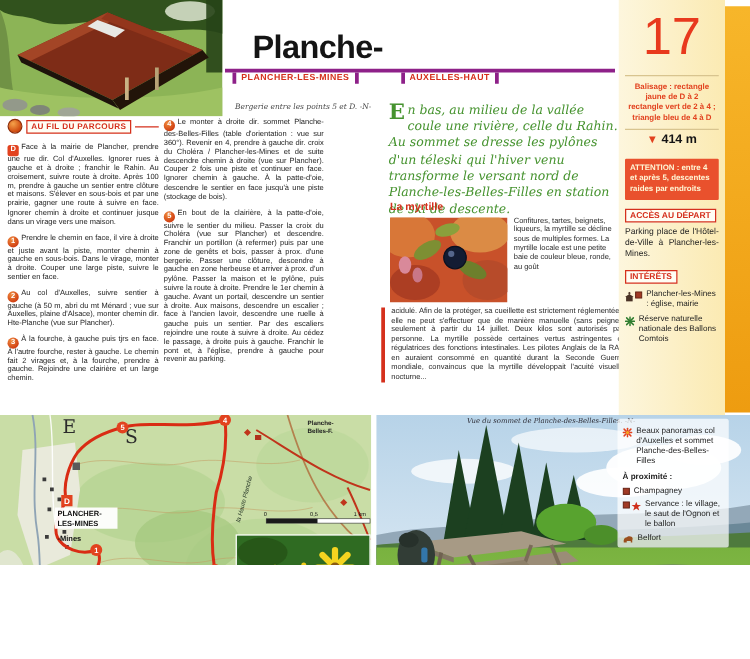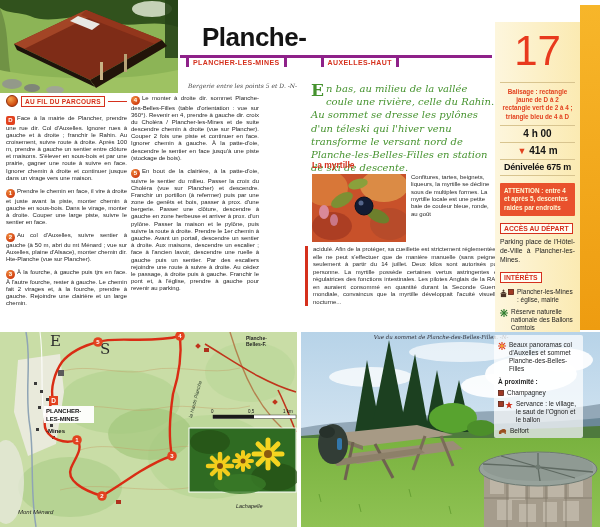--- a/index.html
+++ b/index.html
@@ -1,18 +1,18 @@
 <!DOCTYPE html>
 <html><head>
 <meta charset="utf-8">
 <style>
   * { margin:0; padding:0; box-sizing:border-box; }
   html,body { background:#fff; }
   body { font-family:"Liberation Sans",sans-serif; }
-  #page { position:relative; width:600px; height:527px; background:#fff; overflow:hidden;padding-left:36px; }
+  #page { position:relative; width:600px; height:452px; background:#fff; overflow:hidden;padding-left:36px; }
 
   
   #photo-top { position:absolute; left:0; top:0; width:178px; height:93px; }
 
   
   #header { position:absolute; left:180px; top:0; width:312px; height:93px; }
   .title-row { display:flex; justify-content:space-between; padding:22px 4px 0 22px; }
   .title-row span { font-size:26px; font-weight:bold; letter-spacing:-0.5px; color:#141414; }
   .purple-rule { position:absolute; left:0; top:55px; width:312px; height:3px; background:#8e2189; }
   .tabs { position:absolute; left:6px; top:58px; display:flex; gap:34px; }
@@ -45,21 +45,21 @@
   #myrtille { position:absolute; left:305px; top:160px; width:194px; }
   .myr-title { font-size:8.5px; font-weight:bold; color:#d5301d; margin:0 0 4px 7px; }
   .myr-row { display:flex; margin-left:7px; gap:5px; }
   #photo-berry { width:94px; height:68px; flex:none; }
   .myr-right { width:84px; font-size:6px; line-height:1.22; color:#2a2a2a; text-align:left; }
   .myr-bottom { margin-top:4px; border-left:3px solid #d5301d; padding-left:5px;
                 font-size:6px; line-height:1.25; color:#2a2a2a; text-align:justify; }
 
   
   #infobox { position:absolute; left:495px; top:0; width:85px; height:332px; padding:0 5px;
-             background:linear-gradient(90deg,#fdf6dd,#fbeab2);margin-top:22px; }
+             background:linear-gradient(90deg,#fdf6dd,#fbeab2); }
   #strip { position:absolute; left:580px; top:5px; width:20px; height:325px;
            background:linear-gradient(180deg,#f7b62a,#ee9c10); }
   .num17 { font-size:42px; line-height:58px; color:#e8391d; text-align:center; }
   .ib-sep { height:1px; background:#d8c48f; margin:2px 0; }
   .balisage { color:#e2421f; font-weight:bold; font-size:6.3px; line-height:1.3; text-align:center; padding:3px 0 4px; }
   .stat { border-top:1px solid #d8c48f; font-weight:bold; font-size:10px; color:#141414;
           text-align:center; padding:2.5px 0; }
   .stat .tri { color:#e2421f; font-size:9px; }
   .stat.deniv { font-size:9px; letter-spacing:-0.2px; border-bottom:1px solid #d8c48f; }
   .attention { margin-top:7px; background:#e9512d; color:#fff7d6; font-weight:bold;
@@ -180,23 +180,21 @@
 
   <aside id="infobox">
     <div class="num17">17</div>
     <div class="ib-sep"></div>
     <div class="balisage">
       <div>Balisage : rectangle</div>
       <div>jaune de D à 2</div>
       <div>rectangle vert de 2 à 4 ;</div>
       <div>triangle bleu de 4 à D</div>
     </div>
-    <div class="stat"><span>4 h 00</span></div>
     <div class="stat"><span class="tri">▼</span> <span>414 m</span></div>
-    <div class="stat deniv"><span>Dénivelée</span> <span>675 m</span></div>
     <div class="attention">ATTENTION : entre 4 et après 5, descentes raides par endroits</div>
     <div class="chip">ACCÈS AU DÉPART</div>
     <p class="ib-text">Parking place de l'Hôtel-de-Ville à Plancher-les-Mines.</p>
     <div class="chip">INTÉRÊTS</div>
     <div class="interet">
       <span class="ic">
         <svg width="7" height="9" viewBox="0 0 8 9">
             <rect x="3.5" y="0" width="1" height="2.2" fill="#4a3226"></rect>
             <rect x="2.7" y="0.7" width="2.6" height="0.7" fill="#4a3226"></rect>
             <polygon points="0,4.6 4,1.8 8,4.6" fill="#4a3226"></polygon>

